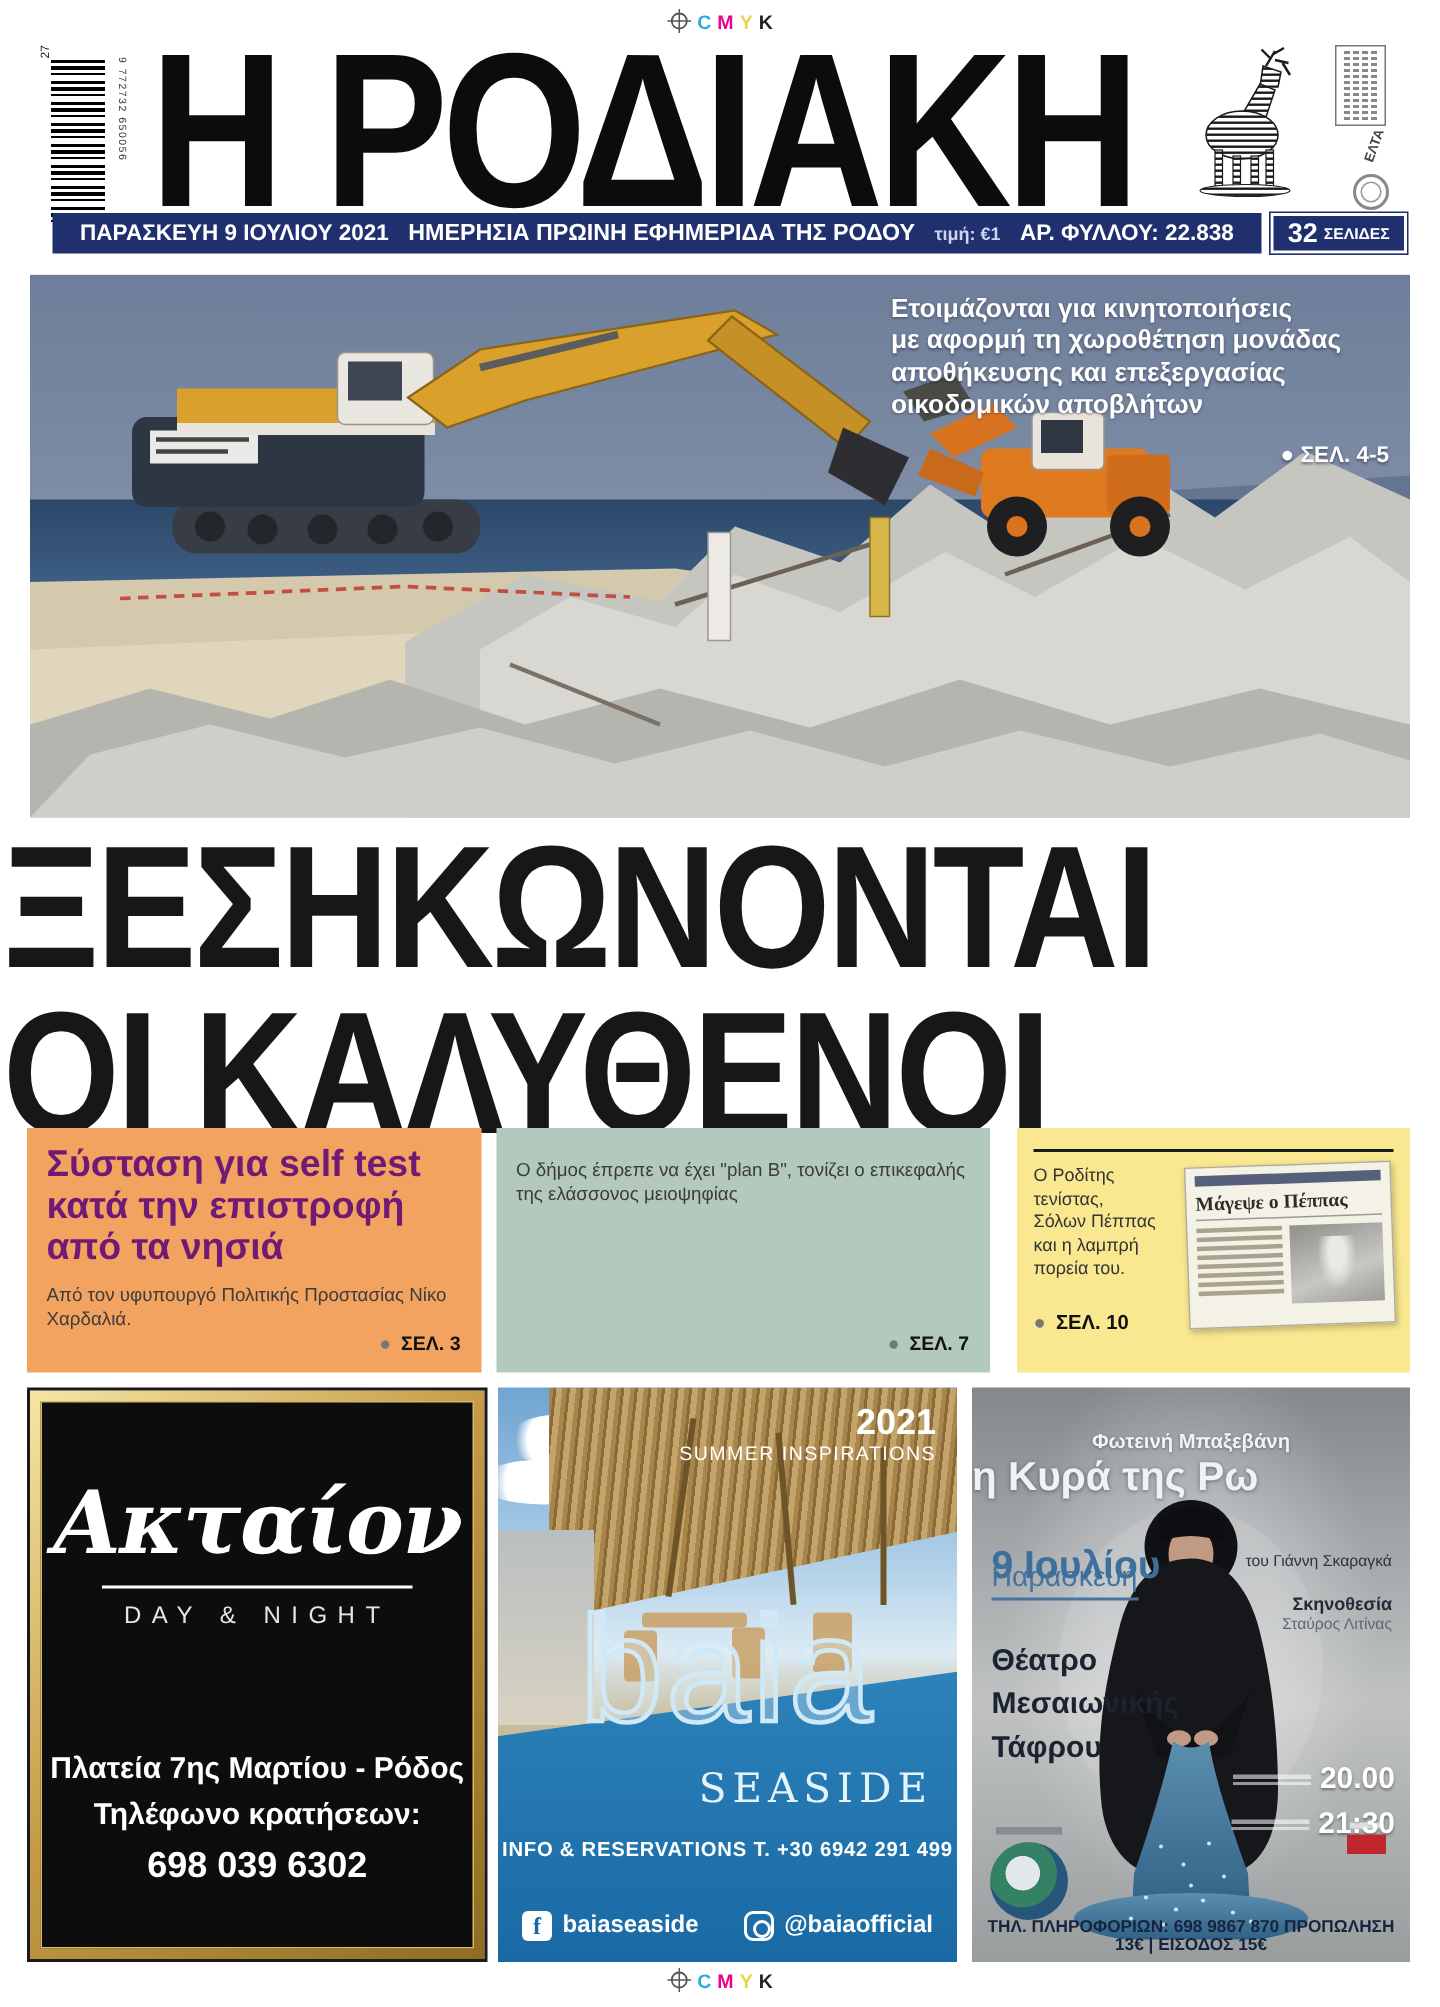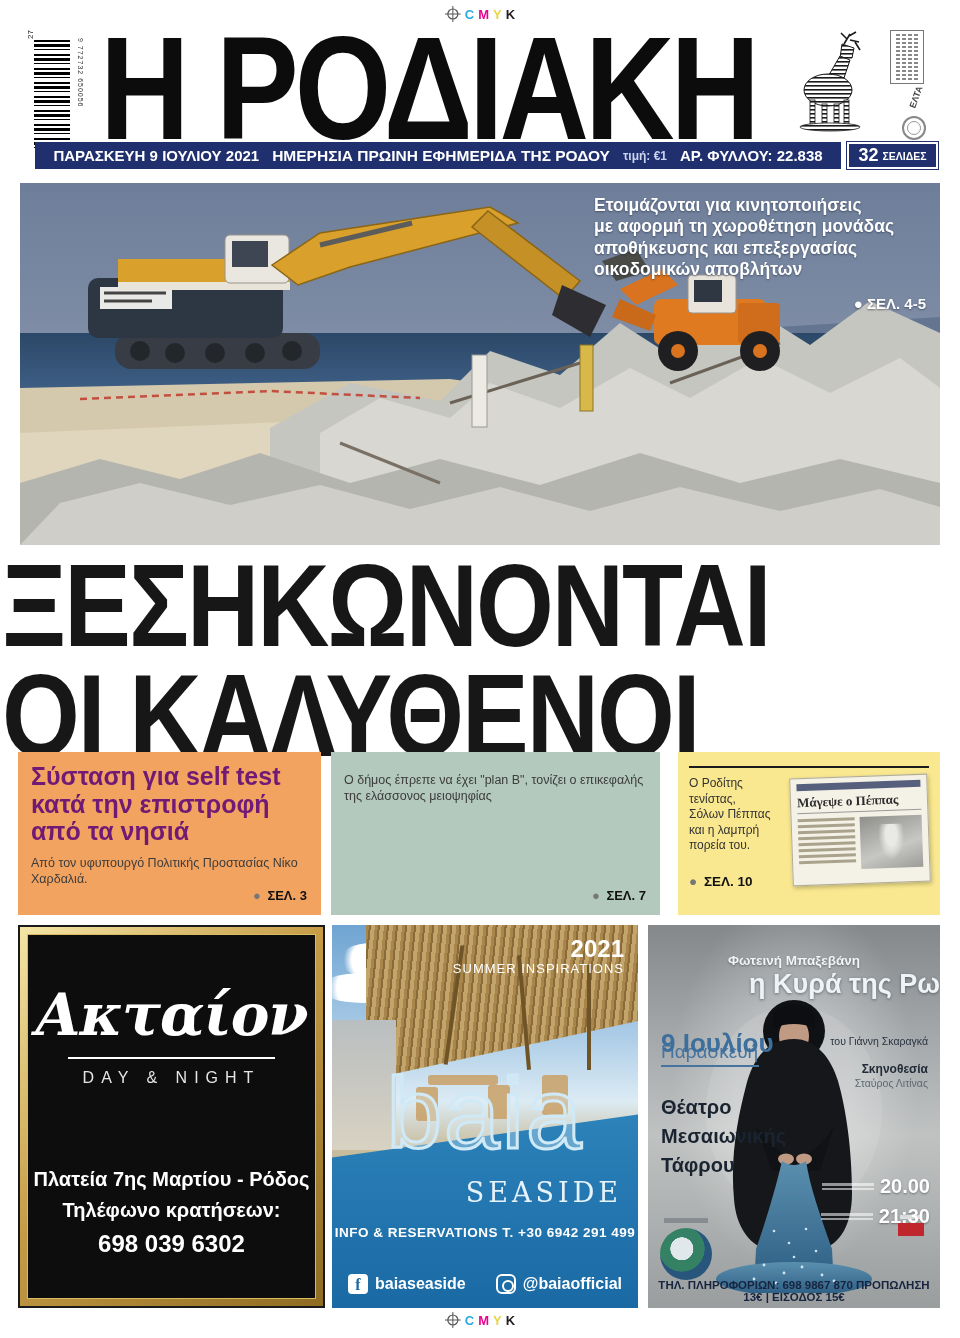--- a/index.html
+++ b/index.html
@@ -133,21 +133,21 @@
   .fb-ic { width:20px; height:20px; background:#fff; color:#1a69a4; border-radius:4px; font-weight:bold; font-size:16px; display:flex; align-items:flex-end; justify-content:center; font-family:"Liberation Serif",serif; }
   .ig-ic { width:20px; height:20px; border:2px solid #fff; border-radius:6px; position:relative; }
   .ig-ic::after { content:""; position:absolute; left:4px; top:4px; width:8px; height:8px; border:2px solid #fff; border-radius:50%; }
 
   
   .ad-theatre { left:648px; width:292px; background:
      radial-gradient(ellipse at 50% 42%, rgba(255,255,255,.28) 0 28%, rgba(255,255,255,0) 60%),
      linear-gradient(180deg,#84888b 0%,#a7abad 32%,#c0c2c2 55%,#aeb1b1 76%,#999d9e 100%); }
   .th-figure { position:absolute; left:50%; top:56px; transform:translateX(-50%); }
   .th-actress { position:absolute; top:28px; left:0; right:0; text-align:center; color:#f2f4f6; font-size:13.5px; font-weight:bold; text-shadow:0 1px 2px rgba(40,45,55,.5); }
-  .th-title { position:absolute; top:44px; left:0; right:0; text-align:right; color:#eef3f7; font-size:27px; font-weight:bold; text-shadow:0 1px 3px rgba(40,45,55,.55); }
+  .th-title { position:absolute; top:44px; left:0; right:0; text-align:left; color:#eef3f7; font-size:27px; font-weight:bold; text-shadow:0 1px 3px rgba(40,45,55,.55); }
   .th-day { position:absolute; top:82px; left:13px; color:#46749f; font-size:19px;margin-top:34px; }
   .th-date { position:absolute; top:103px; left:13px; color:#3d6f9c; font-size:26px; font-weight:bold; }
   .th-dateline { position:absolute; top:140px; left:13px; width:98px; height:2px; background:#46749f; }
   .th-author { position:absolute; top:110px; right:12px; font-size:10.5px; color:#2a3340; }
   .th-dirlabel { position:absolute; top:137px; right:12px; font-size:12px; font-weight:bold; color:#222c38; }
   .th-director { position:absolute; top:152px; right:12px; font-size:10.5px; color:#5d6873; }
   .th-venue { position:absolute; top:168px; left:13px; font-size:20px; font-weight:bold; color:#1a2430; line-height:1.45; white-space:pre-line; }
   .th-times { position:absolute; top:250px; right:10px; text-align:right; }
   .th-time-row { display:flex; align-items:center; justify-content:flex-end; gap:6px; margin-bottom:7px; }
   .th-time-lbl i { display:block; width:52px; height:2.5px; background:rgba(255,255,255,.55); margin:2px 0; }

